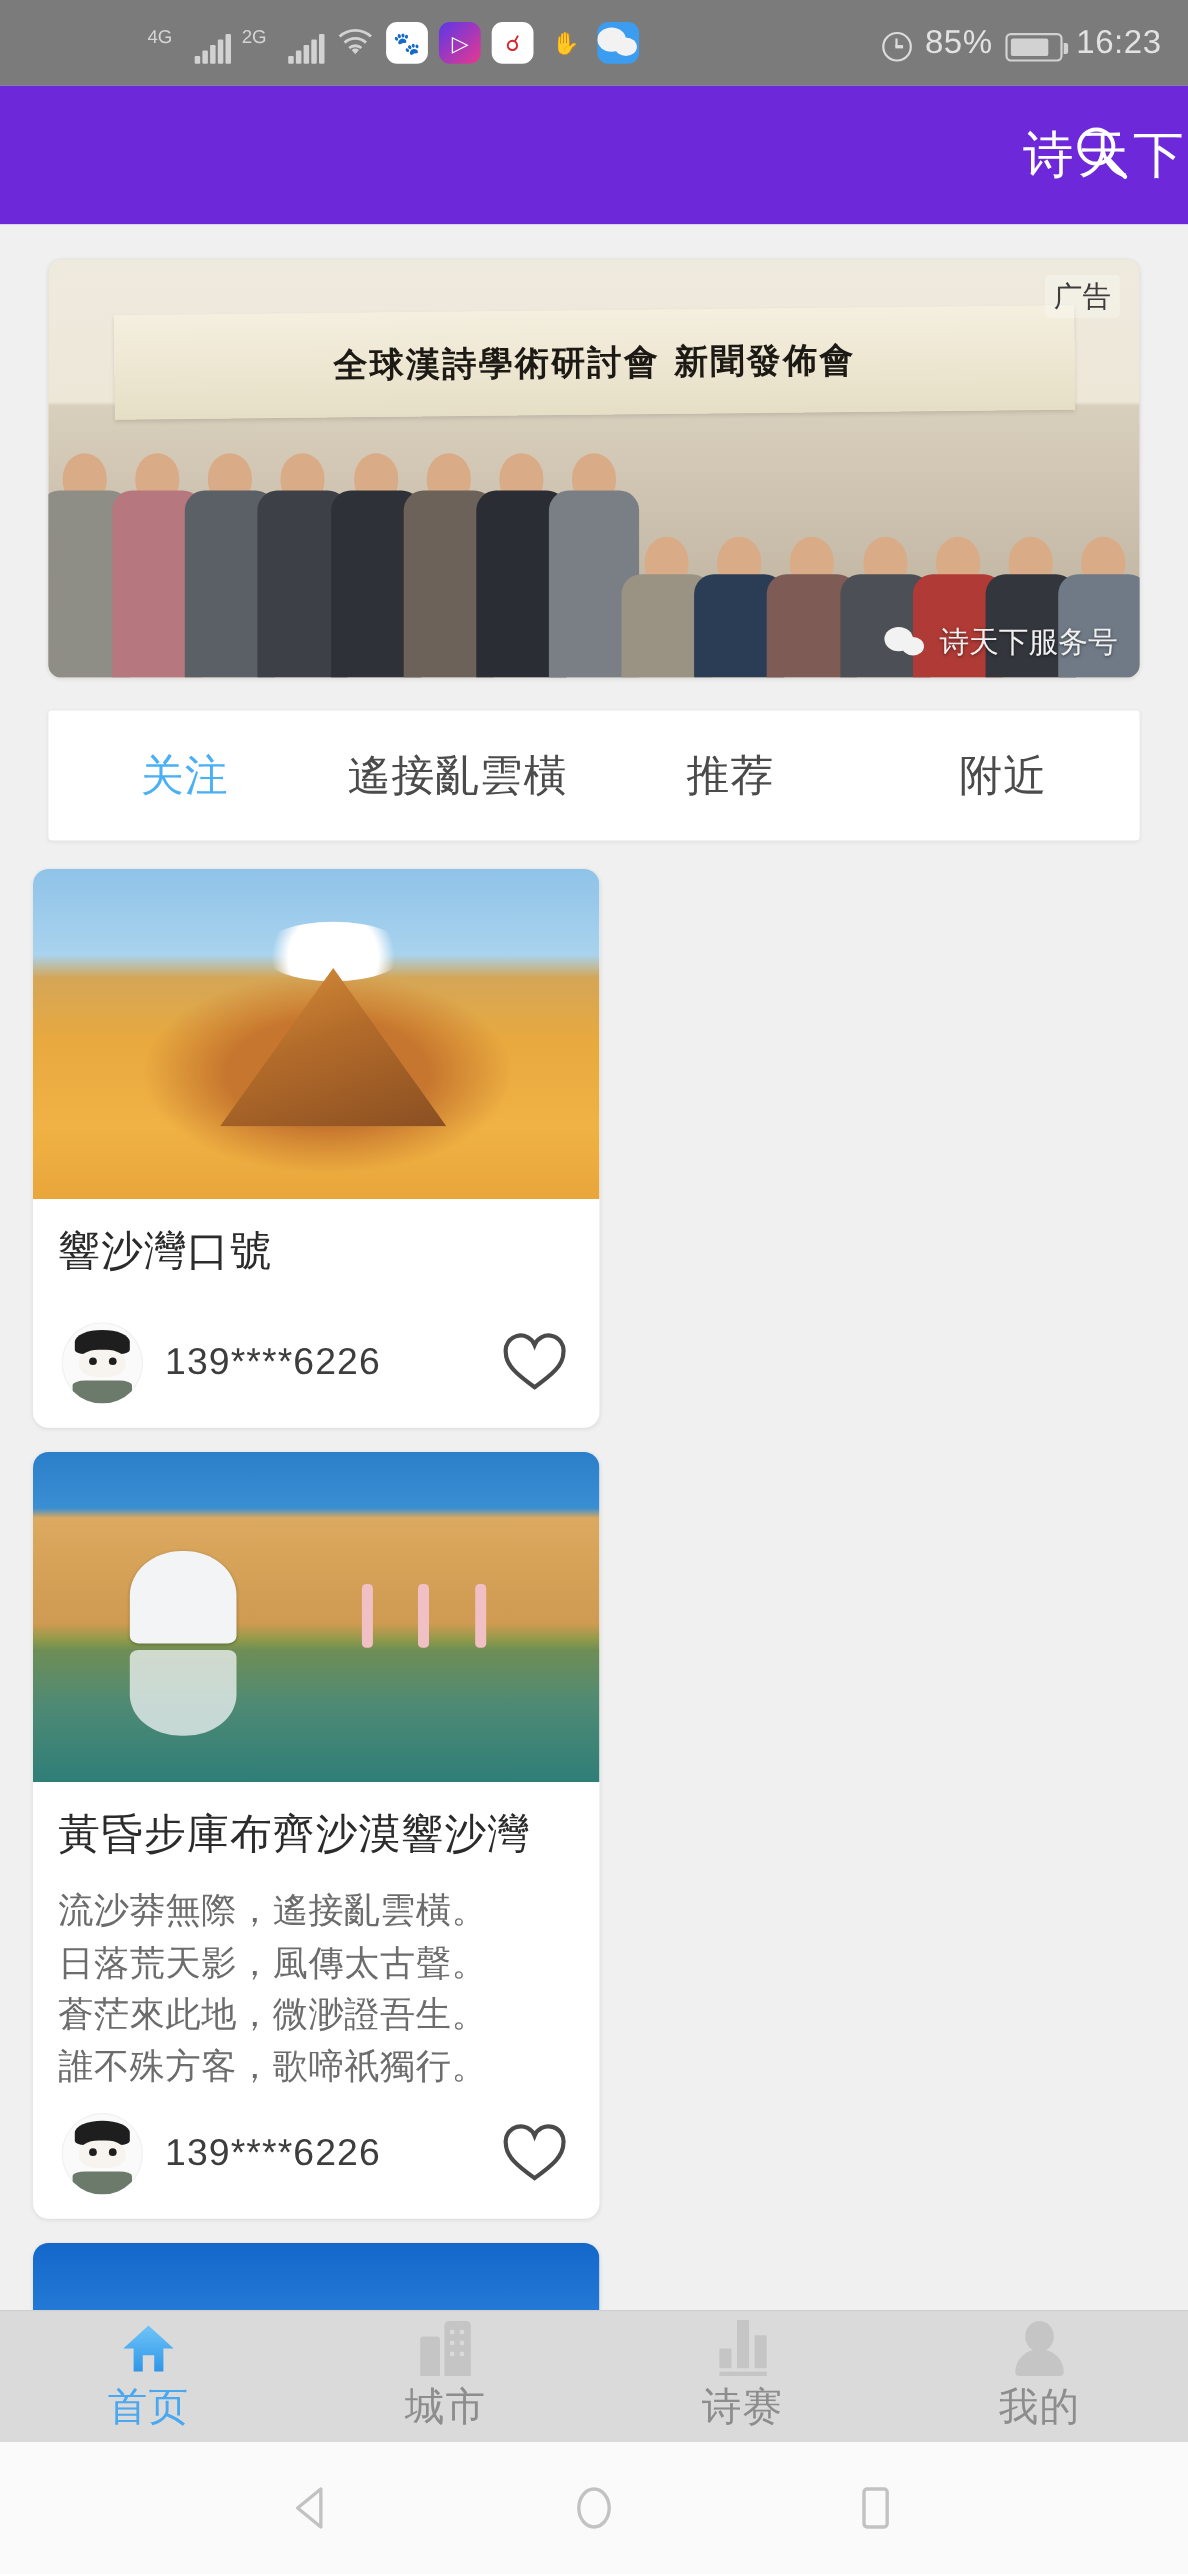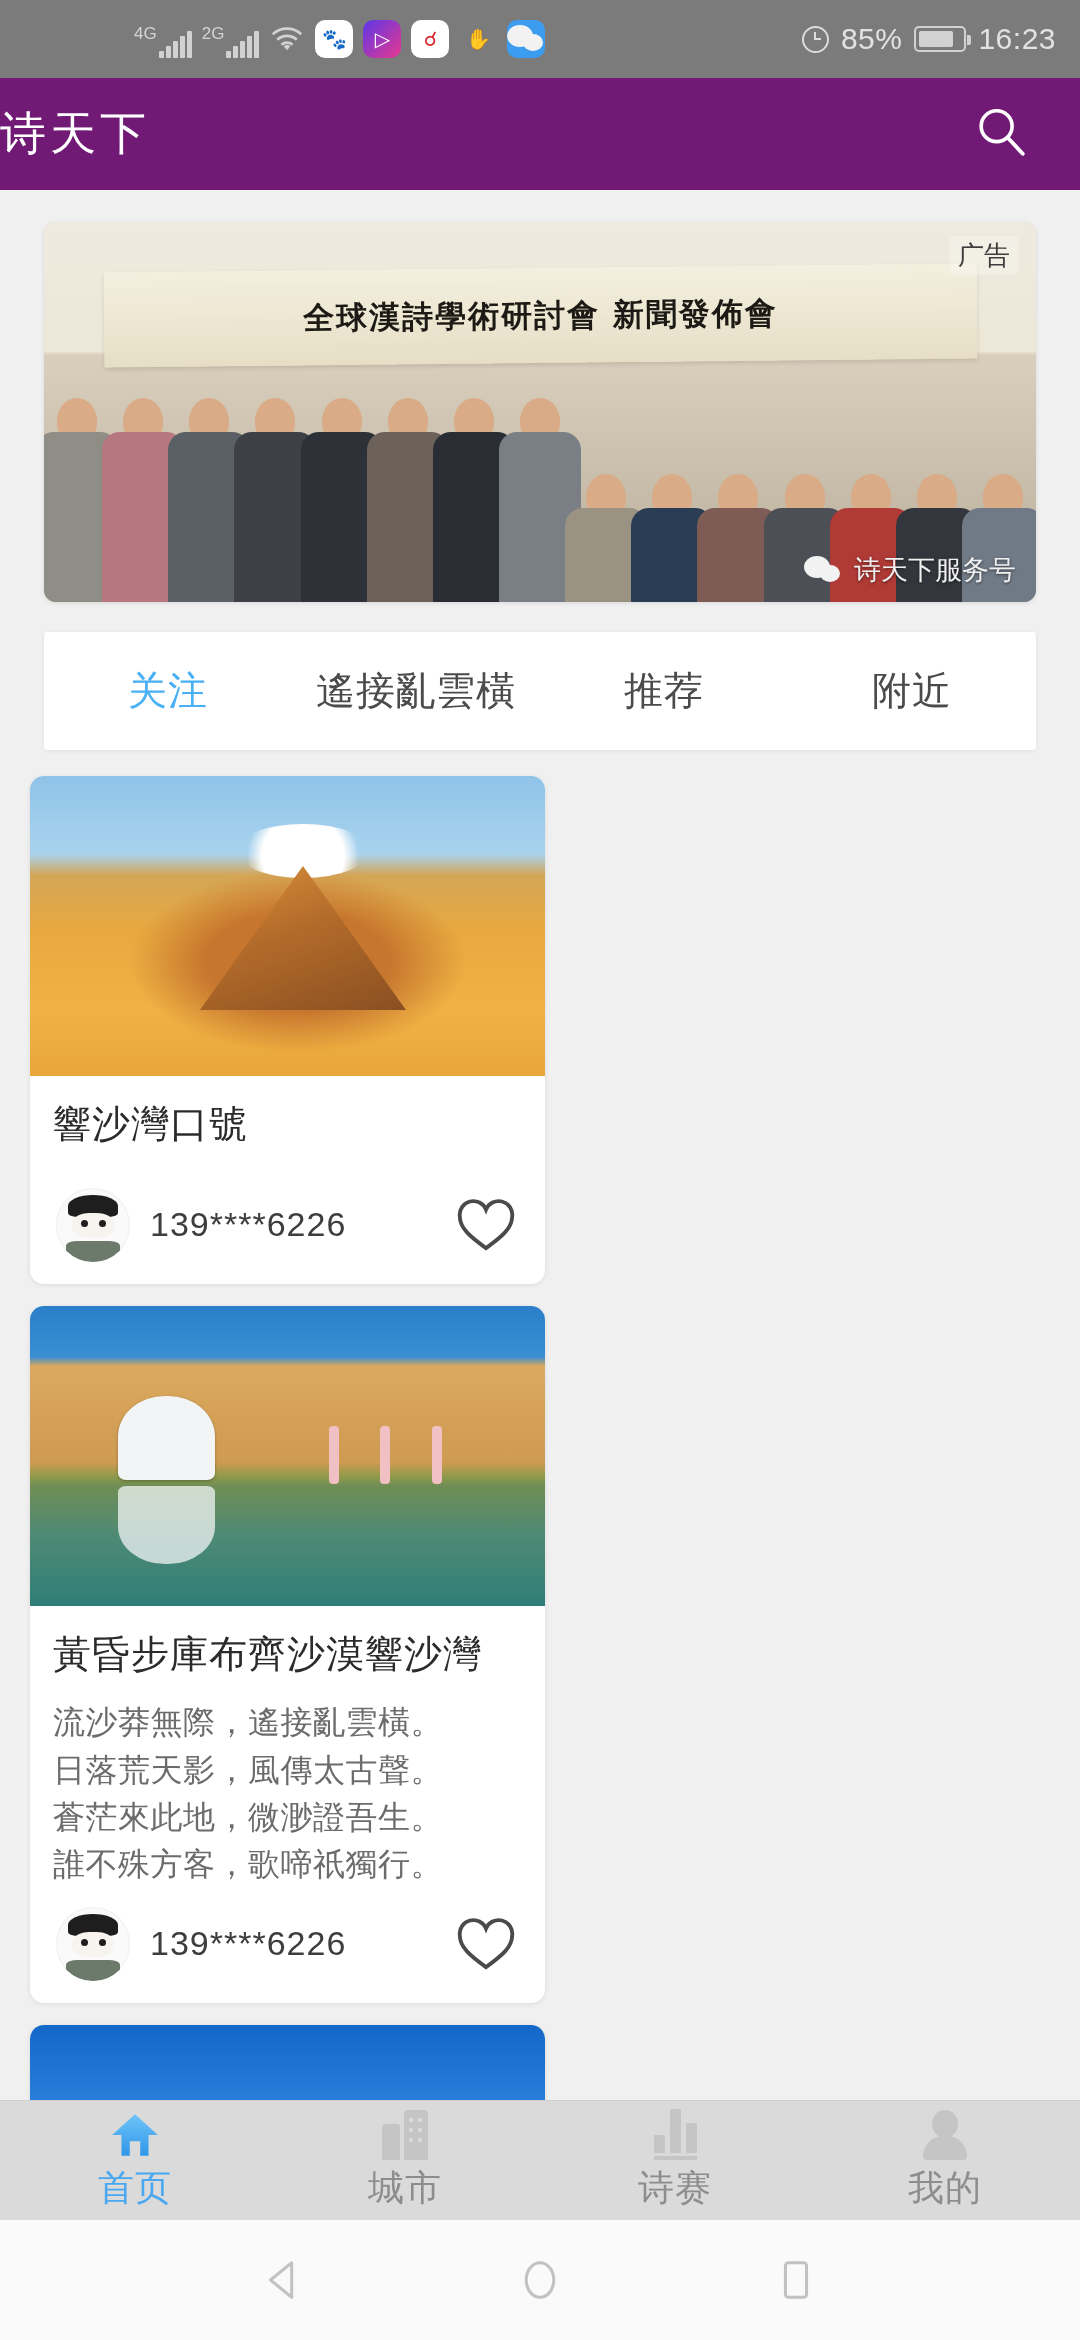--- a/index.html
+++ b/index.html
@@ -13,22 +13,22 @@
 
   
   .statusbar{
     height:78px; width:1080px;
     background:#7b7b7b;
     display:flex; align-items:center;
     padding:0 24px;
     color:#dcdcdc;
   }
   .sb-left{ display:flex; align-items:flex-end; gap:10px; flex:1; padding-left:110px;}
-  .sb-right{ display:flex; align-items:center; gap:12px; }
-  .sig{ position:relative; display:flex; align-items:flex-end; gap:2px; height:34px;}
+  .sb-right{ display:flex; align-items:flex-end; gap:12px; }
+  .sig{ position:relative; display:flex; align-items:flex-end; gap:20px; height:34px;}
   .sig sup{ font-size:17px; line-height:1; margin-bottom:16px; color:#d4d4d4;}
   .bars{ display:flex; align-items:flex-end; gap:2px; height:28px;}
   .bars i{ width:5px; background:#d2d2d2; display:block; border-radius:1px;}
   .bars i:nth-child(1){height:7px} .bars i:nth-child(2){height:12px}
   .bars i:nth-child(3){height:17px} .bars i:nth-child(4){height:22px}
   .bars i:nth-child(5){height:27px}
   .appicon{ width:38px;height:38px;border-radius:10px; display:flex;align-items:center;justify-content:center;
             font-size:20px;color:#fff; overflow:hidden;}
   .ai-baidu{background:#fff;color:#2b6ae0;}
   .ai-play{background:linear-gradient(135deg,#5b38e8,#e8388f);}
@@ -39,22 +39,22 @@
   .battery::after{content:"";position:absolute;right:-7px;top:7px;width:4px;height:10px;background:#d2d2d2;border-radius:0 2px 2px 0;}
   .battery i{display:block;height:100%;width:80%;background:#d2d2d2;border-radius:2px;}
   .sb-text{ font-size:30px; color:#e2e2e2; letter-spacing:.5px;}
   .alarm{width:27px;height:27px;border:2.5px solid #dcdcdc;border-radius:50%;position:relative;}
   .alarm::before,.alarm::after{content:"";position:absolute;background:#dcdcdc;}
   .alarm::before{width:2.5px;height:8px;left:10px;top:4px;}
   .alarm::after{width:7px;height:2.5px;left:10px;top:10px;}
 
   
   .appbar{
-    height:112px;width:1080px;background:#701a75;
-    display:flex;align-items:center;justify-content:flex-start;position:relative;
+    height:126px;width:1080px;background:#6d28d9;
+    display:flex;align-items:center;justify-content:flex-end;position:relative;
   }
   .appbar h1{ color:#fff;font-size:46px;font-weight:400;letter-spacing:4px;}
   .search-btn{ position:absolute;right:42px;top:50%;transform:translateY(-50%);
                width:74px;height:74px;display:flex;align-items:center;justify-content:center;}
 
   
   .content{ width:1080px;height:2082px;background:#f0f0f0;overflow:hidden;position:relative;}
 
   
   .ad-wrap{ margin:32px 44px 0 44px;border-radius:12px;overflow:hidden;position:relative;height:380px;

